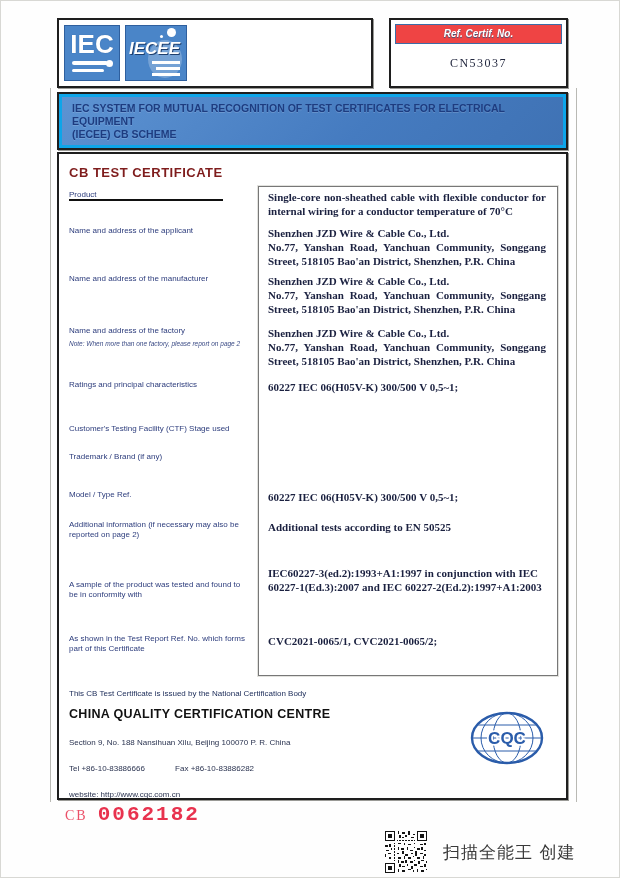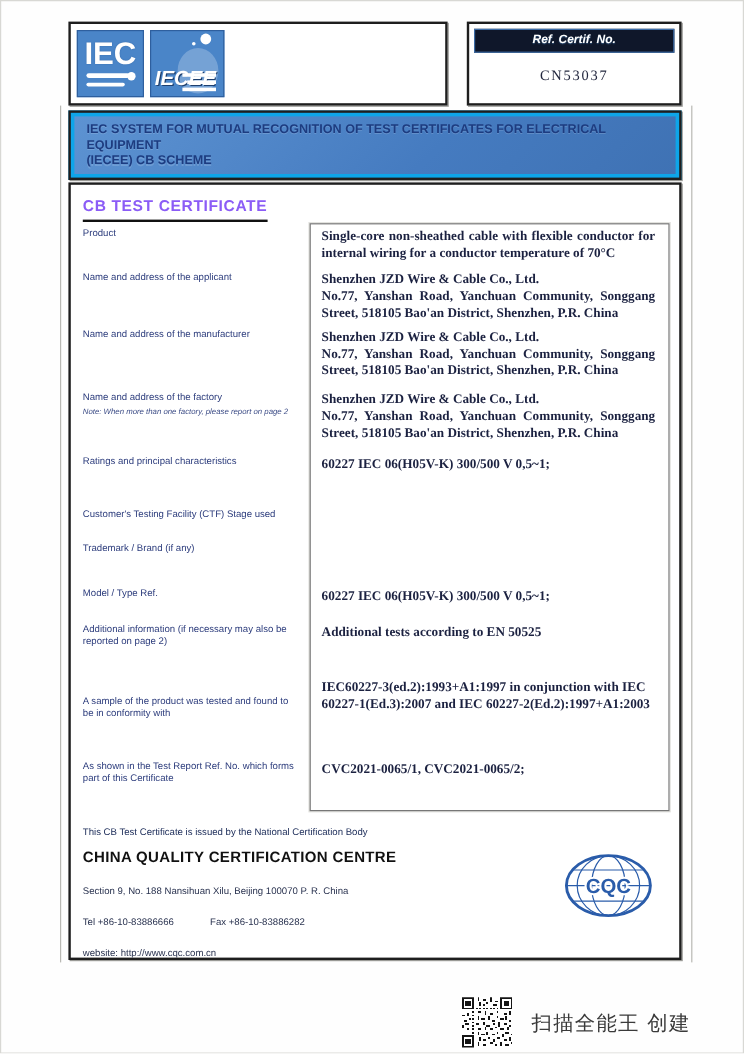--- a/index.html
+++ b/index.html
@@ -15,46 +15,46 @@
   .iec-logo{width:56px;height:56px;background:#4a85c8;border:1px solid #2e5f9e;position:relative;
             display:flex;flex-direction:column;align-items:center;box-sizing:border-box;}
   .iec-logo .iec-txt{color:#fff;font-weight:bold;font-size:26px;line-height:30px;letter-spacing:0px;margin-top:3px;
             text-shadow:0 0 1px #2e5f9e;}
   .iec-bar1{position:absolute;left:7px;bottom:15px;width:36px;height:4px;background:#fff;border-radius:2px;}
   .iec-dot{position:absolute;right:6px;bottom:13px;width:7px;height:7px;background:#fff;border-radius:50%;}
   .iec-bar2{position:absolute;left:7px;bottom:8px;width:32px;height:3px;background:#fff;border-radius:2px;}
   .iecee-logo{width:62px;height:56px;background:#4a85c8;border:1px solid #2e5f9e;position:relative;overflow:hidden;box-sizing:border-box;}
   .iecee-globe{position:absolute;right:4px;top:14px;width:34px;height:38px;background:#7fa9d8;border-radius:50%;opacity:.8;}
   .iecee-sat{position:absolute;right:10px;top:2px;width:9px;height:9px;background:#fff;border-radius:50%;box-shadow:-10px 4px 0 -3px #fff;}
-  .iecee-txt{position:absolute;left:3px;top:30px;color:#fff;font-weight:bold;font-style:italic;font-size:17px;
+  .iecee-txt{position:absolute;left:3px;top:13px;color:#fff;font-weight:bold;font-style:italic;font-size:17px;
              text-shadow:1px 1px 0 #1e3f6e;letter-spacing:0px;}
   .iecee-l1{position:absolute;right:6px;bottom:16px;width:28px;height:3px;background:#fff;}
   .iecee-l2{position:absolute;right:6px;bottom:10px;width:24px;height:3px;background:#fff;}
   .iecee-l3{position:absolute;right:6px;bottom:4px;width:28px;height:3px;background:#fff;}
   .ref-box{width:179px;border:2px solid #1e1e1e;box-shadow:1px 1px 0 #9a9a96;background:#fff;
            box-sizing:border-box;padding:4px;text-align:center;}
-  .ref-bar{background:#0f172a;border:1px solid #3c6ca6;color:#fff;font-weight:bold;font-style:italic;
+  .ref-bar{background:#ef4444;border:1px solid #3c6ca6;color:#fff;font-weight:bold;font-style:italic;
            font-size:10px;line-height:18px;text-shadow:0 1px 1px #33567e;}
   .ref-num{margin-top:12px;font-family:"Liberation Serif","DejaVu Serif",serif;font-size:12px;
            letter-spacing:1.5px;color:#23283f;}
 
   
   .banner{margin-top:4px;height:58px;border:2px solid #1e1e1e;box-shadow:1px 1px 0 #9a9a96;
           background:#0ea5e9;box-sizing:border-box;padding:3px;}
   .banner-inner{height:100%;background:linear-gradient(135deg,#5d93d2 0%,#457bc0 60%,#3f72b4 100%);
           box-sizing:border-box;padding:5px 10px;}
   .banner-text{color:#1d3c80;font-weight:bold;font-size:10.5px;line-height:13px;white-space:pre-line;
           text-shadow:0 1px 0 rgba(255,255,255,.15);}
 
   
   .main-box{position:relative;margin-top:2px;height:648px;border:2px solid #1e1e1e;
             box-shadow:1px 1px 0 #9a9a96;background:#fff;box-sizing:border-box;overflow:hidden;}
   .cert-title-wrap{padding:9px 0 0 10px;height:21px;}
-  .cert-title{display:inline-block;font-size:13px;font-weight:bold;color:#8b5cf6;
-              border-bottom:2px solid #111;padding-bottom:4px;letter-spacing:.5px;}
+  .cert-title{display:inline-block;font-size:13px;font-weight:bold;color:#7f1d1d;
+              border-bottom:2px solid #111;padding-bottom:19px;letter-spacing:.5px;}
   .rows{position:relative;height:490px;margin-top:2px;}
   .value-frame{position:absolute;left:199px;right:8px;top:0;bottom:0;border:1px solid #777;
                box-shadow:0 0 0 1px #e2e2de;}
   .row{display:flex;}
   .lab{width:199px;box-sizing:border-box;padding:4px 10px 0 10px;font-size:8px;color:#2c3c7c;line-height:10px;}
   .note{margin-top:4px;font-size:6.5px;font-style:italic;color:#3c4c86;line-height:8px;}
   .val{flex:1;box-sizing:border-box;margin-right:8px;padding:4px 12px 0 10px;
        font-family:"Liberation Serif","DejaVu Serif",serif;font-weight:bold;font-size:11px;
        line-height:14px;color:#1b2140;white-space:pre-line;text-align:justify;}
   .issued-by{margin-top:13px;padding-left:10px;font-size:8px;color:#20305c;}
@@ -228,20 +228,24 @@
             <line x1="4" y1="15" x2="74" y2="15"></line>
             <line x1="2" y1="28" x2="76" y2="28"></line>
             <line x1="4" y1="41" x2="74" y2="41"></line>
           </g>
           <text x="39" y="34" text-anchor="middle" font-family="Liberation Sans, sans-serif" font-size="17" font-weight="bold" fill="#2a5caa" stroke="#ffffff" stroke-width="3.5" paint-order="stroke">CQC</text>
         </svg>
       </div>
     </div>
   </div>
 
+  <div class="stamp">
+    <span class="stamp-prefix">CB</span>
+    <span class="stamp-number">0062182</span>
+  </div>
 
   <div class="scan-brand">
     <svg width="42" height="42" viewBox="0 0 29 29" shape-rendering="crispEdges">
       <rect width="29" height="29" fill="#fff"></rect>
       <g fill="#141414">
         <rect x="0" y="0" width="7" height="7"></rect>
           <rect x="22" y="0" width="7" height="7"></rect>
           <rect x="0" y="22" width="7" height="7"></rect>
       </g>
       <g fill="#fff">

